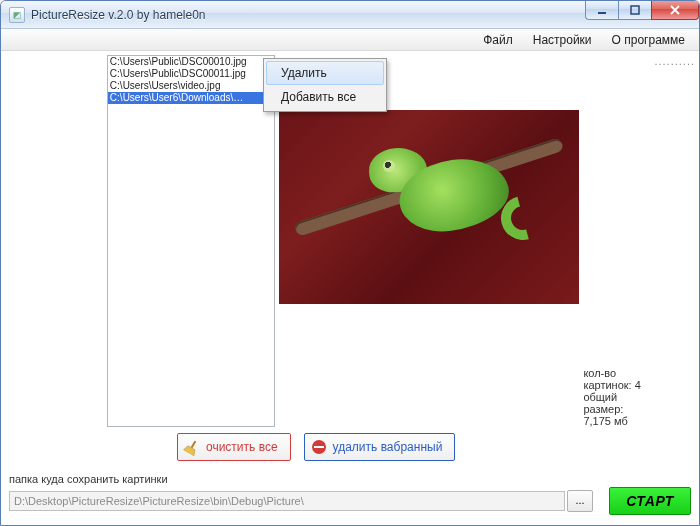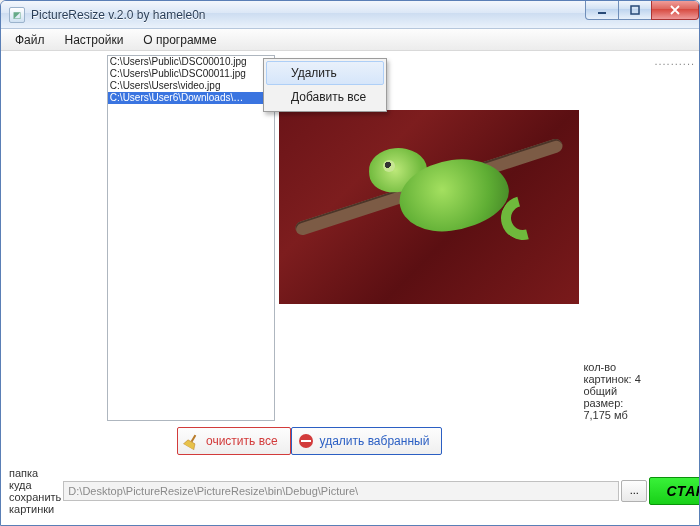--- a/index.html
+++ b/index.html
@@ -78,20 +78,21 @@
   
   .menubar {
     height: 22px;
     background: linear-gradient(#fdfdfd, #ececec);
     border-bottom: 1px solid #d9d9d9;
     display: flex;
     align-items: center;
     padding: 0 4px;
     font-size: 12px;
     color:#222;
+    justify-content:flex-end;
   }
   .menubar .mitem {
     padding: 2px 10px;
     cursor: default;
   }
   
   .main {
     flex: 1 1 auto;
     display: flex;
     flex-direction: column;
@@ -212,36 +213,36 @@
     left: 258px;
     top: 3px;
     width: 124px;
     background: #f2f2f2;
     border: 1px solid #9c9c9c;
     box-shadow: 2px 3px 4px rgba(0,0,0,.25);
     padding: 2px;
     z-index: 50;
   }
   .ctxmenu .ci {
-    padding: 4px 8px 4px 24px;
+    padding: 4px 8px 4px 14px;
     font-size: 12px;
     color: #222;
     position:relative;
     border:1px solid transparent;
     cursor:default;
   }
   .ctxmenu .ci.hover {
     background: linear-gradient(#e9f1fb, #d6e6fa);
     border: 1px solid #aecff7;
     border-radius:2px;
   }
   
   .actionrow {
     display: flex;
-    gap: 0;
+    gap: 13px;
     padding: 2px 0 6px 172px;
   }
   .actbtn {
     height: 28px;
     border: 1.5px solid;
     border-radius: 2px;
     background: linear-gradient(#fdfdfd, #efefef);
     display: flex;
     align-items: center;
     padding: 0 12px 0 6px;
@@ -252,21 +253,21 @@
   .actbtn.red { border-color: #d23b3b; color: #d23b3b; }
   .actbtn.blue { border-color: #2b5fc3; color: #2b5fc3; }
   .actbtn .ic { width: 16px; height: 16px; display:inline-flex;align-items:center;justify-content:center; }
   .broom { transform: rotate(30deg); }
   .noentry{width:14px;height:14px;border-radius:50%;background:#d23b3b;position:relative;}
   .noentry::after{content:'';position:absolute;left:2px;right:2px;top:6px;height:2px;background:#fff;}
   
   .bottom {
     padding: 2px 4px 6px 4px;
     display: flex;
-    flex-direction: row;
+    flex-direction: column;
     gap: 2px;
   }
   .savelabel { font-size: 11px; color:#333; }
   .saverow {
     display: flex;
     gap: 2px;
     align-items: center;
   }
   .pathbox {
     flex: 0 0 auto;

